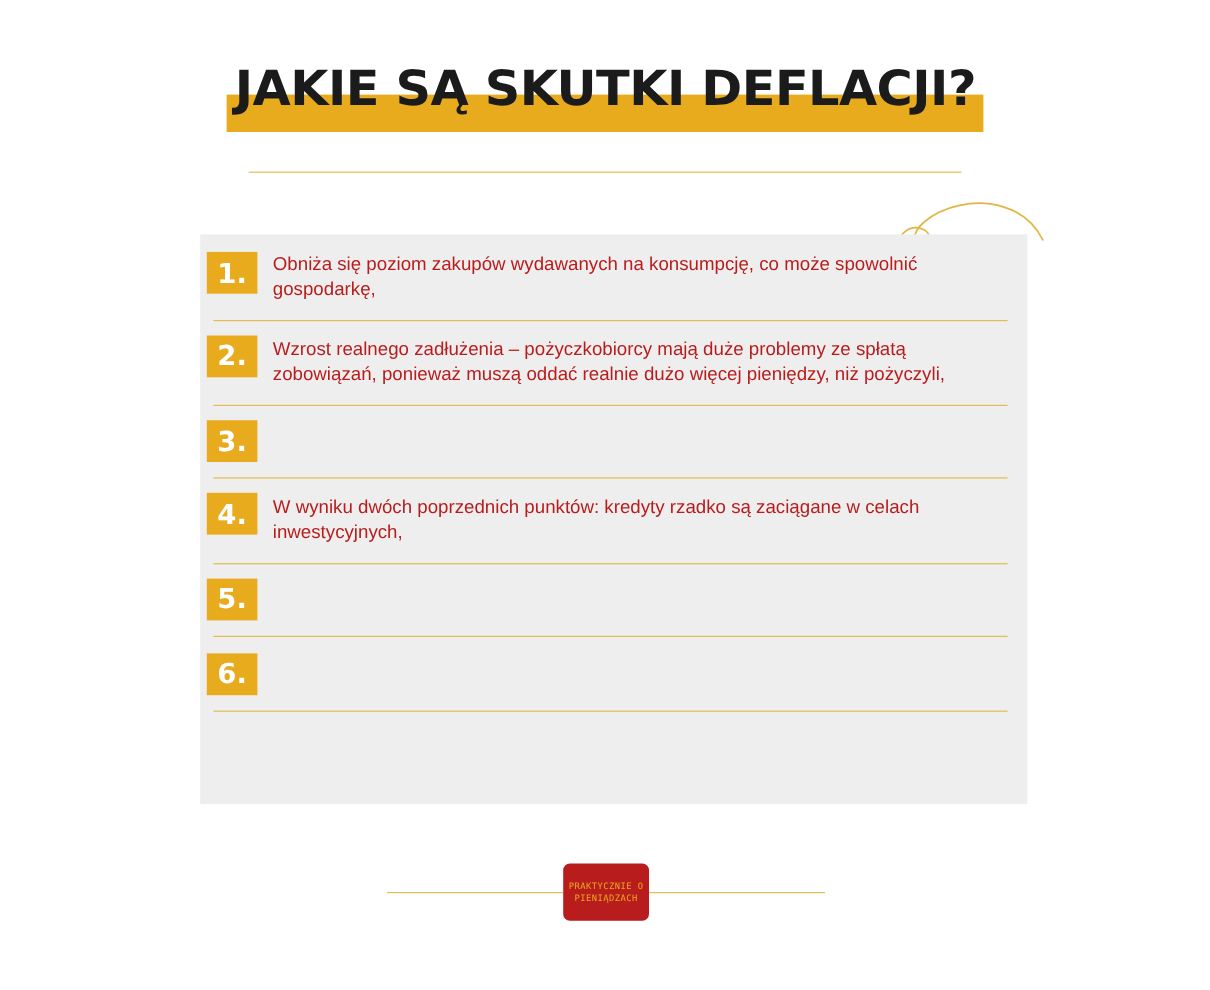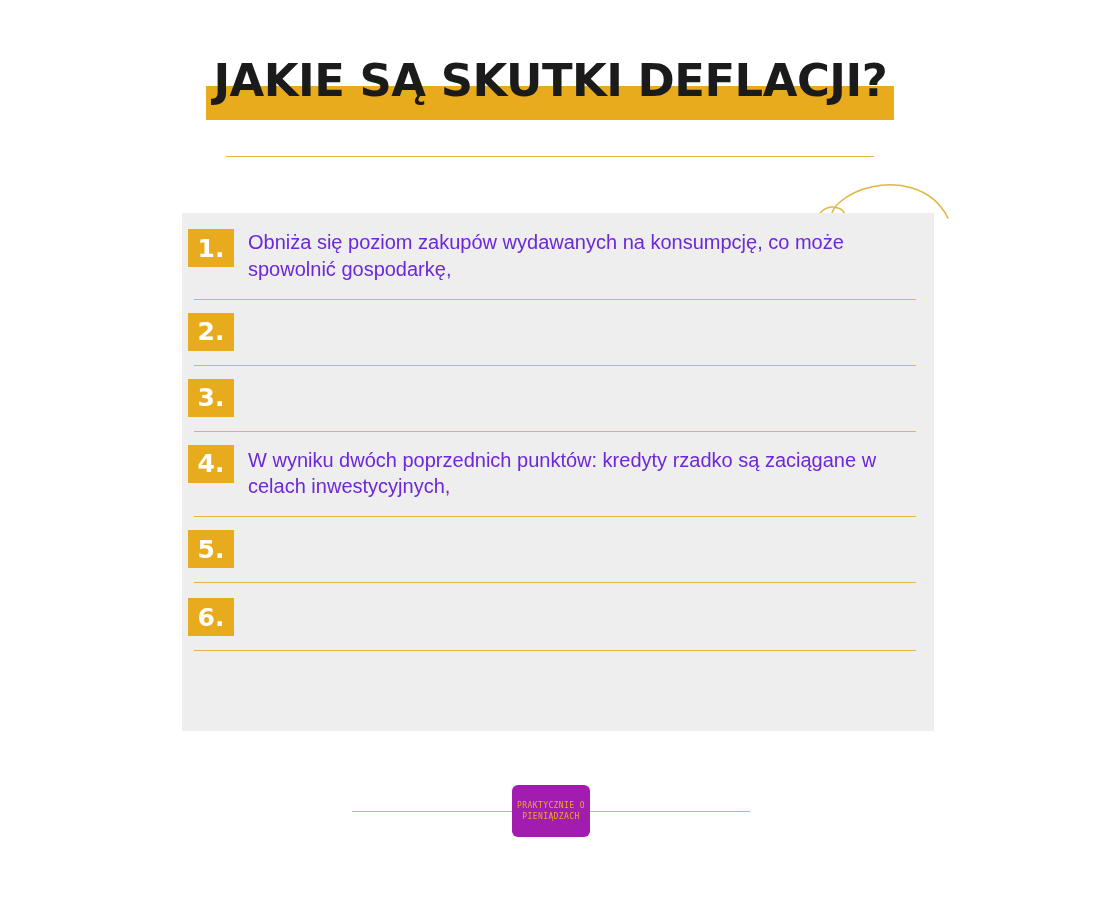--- a/index.html
+++ b/index.html
@@ -117,23 +117,23 @@
     display: flex;
     align-items: center;
     justify-content: center;
     line-height: 1;
   }
 
   .row-text {
     flex: 1 1 auto;
     padding: 16px 0 16px 0;
     font-family: "Liberation Sans", sans-serif;
-    font-size: 20px;
+    font-size: 17px;
     line-height: 1.34;
-    color: #6d28d9;
+    color: #b91c1c;
   }
 
   .row-1 .num { margin-top: 16px; }
   .row-6 .num { margin-top: 16px; }
 
   
   .footer-rule-left {
     position: absolute;
     top: 811px;
     left: 352px;
@@ -148,21 +148,21 @@
     width: 160px;
     height: 1px;
     background: #e0b742;
   }
   .logo {
     position: absolute;
     top: 785px;
     left: 512px;
     width: 78px;
     height: 52px;
-    background: #a21caf;
+    background: #b91c1c;
     border-radius: 6px;
     display: flex;
     flex-direction: column;
     align-items: center;
     justify-content: center;
     gap: 3px;
   }
   .logo-line {
     color: #e8ab1e;
     font-family: "DejaVu Sans Mono", monospace;
@@ -195,20 +195,21 @@
   <div class="card">
 
     <div class="row row-1">
       <div class="num">1.</div>
       <div class="row-text">Obniża się poziom zakupów wydawanych na konsumpcję, co może spowolnić gospodarkę,</div>
     </div>
 
     <div class="row row-2">
       <div class="divider"></div>
       <div class="num">2.</div>
+      <div class="row-text">Wzrost realnego zadłużenia – pożyczkobiorcy mają duże problemy ze spłatą zobowiązań, ponieważ muszą oddać realnie dużo więcej pieniędzy, niż pożyczyli,</div>
     </div>
 
     <div class="row row-3">
       <div class="divider"></div>
       <div class="num">3.</div>
     </div>
 
     <div class="row row-4">
       <div class="divider"></div>
       <div class="num">4.</div>

